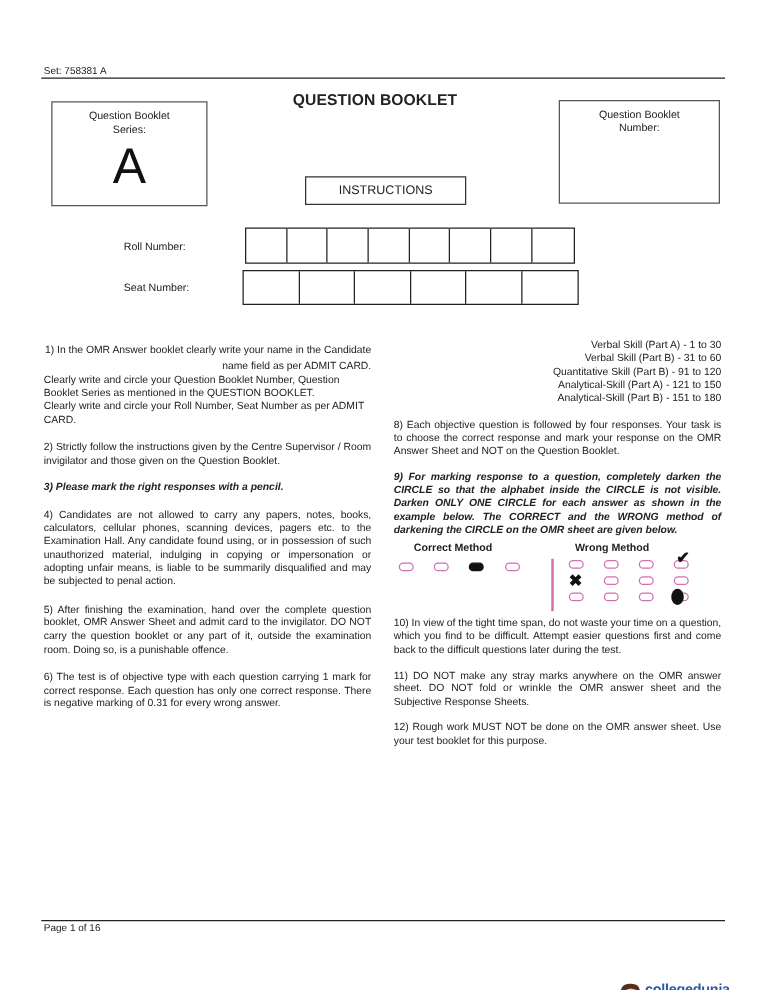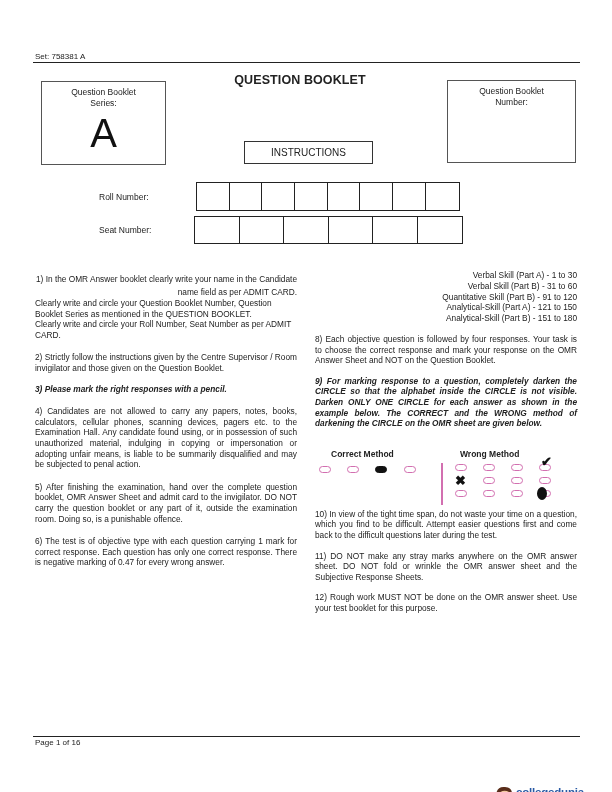--- a/index.html
+++ b/index.html
@@ -36,21 +36,21 @@
     .col-left { left: 35px; top: 261px; width: 262px; }
     .col-right { left: 315px; top: 264px; width: 262px; }
     .para { text-align: justify; }
     .para.left-al { text-align: left; }
     .bold { font-weight: bold; font-style: italic; }
     .gap { height: 10px; }
     .gap-s { height: 6px; }
     .gap-l { height: 12px; }
     .skill-line { text-align: right; line-height: 10.8px; }
 
-    .methods { position: relative; height: 60px; margin-top: 20px; }
+    .methods { position: relative; height: 60px; margin-top: 4px; }
     .m-title { position: absolute; top: 0; font-size: 8.5px; font-weight: bold; color: #222; }
     .bubble { position: absolute; width: 12px; height: 7px; border: 1.6px solid #d26fb0; border-radius: 4px; background: #fff; }
     .bubble.filled { background: #111; border-color: #111; }
     .divider { position: absolute; left: 126px; top: 14px; width: 2px; height: 42px; background: #d26fb0; }
     .mark { position: absolute; font-size: 13px; font-weight: bold; color: #111; line-height: 12px; }
     .blob { position: absolute; width: 10px; height: 13px; background: #111; border-radius: 50%; }
 
     .bottom-rule { position: absolute; left: 33px; top: 736px; width: 547px; border-top: 1px solid #222; }
     .page-label { position: absolute; left: 35px; top: 738px; font-size: 8px; color: #222; }
 
@@ -117,21 +117,21 @@
   <div class="para left-al">Clearly write and circle your Roll Number, Seat Number as per ADMIT CARD.</div>
   <div class="gap-l"></div>
   <div class="para">2) Strictly follow the instructions given by the Centre Supervisor / Room invigilator and those given on the Question Booklet.</div>
   <div class="gap"></div>
   <div class="para bold">3) Please mark the right responses with a pencil.</div>
   <div class="gap-l"></div>
   <div class="para">4) Candidates are not allowed to carry any papers, notes, books, calculators, cellular phones, scanning devices, pagers etc. to the Examination Hall. Any candidate found using, or in possession of such unauthorized material, indulging in copying or impersonation or adopting unfair means, is liable to be summarily disqualified and may be subjected to penal action.</div>
   <div class="gap-l"></div>
   <div class="para">5) After finishing the examination, hand over the complete question booklet, OMR Answer Sheet and admit card to the invigilator. DO NOT carry the question booklet or any part of it, outside the examination room. Doing so, is a punishable offence.</div>
   <div class="gap-l"></div>
-  <div class="para">6) The test is of objective type with each question carrying 1 mark for correct response. Each question has only one correct response. There is negative marking of 0.47 for every wrong answer.</div>
+  <div class="para">6) The test is of objective type with each question carrying 1 mark for correct response. Each question has only one correct response. There is negative marking of 0.31 for every wrong answer.</div>
 </div>
 
 <div class="col col-right">
   <div class="gap-s"></div>
   <div>
     <div class="skill-line">Verbal Skill (Part A) - 1 to 30</div>
     <div class="skill-line">Verbal Skill (Part B) - 31 to 60</div>
     <div class="skill-line">Quantitative Skill (Part B) - 91 to 120</div>
     <div class="skill-line">Analytical-Skill (Part A) - 121 to 150</div>
     <div class="skill-line">Analytical-Skill (Part B) - 151 to 180</div>

